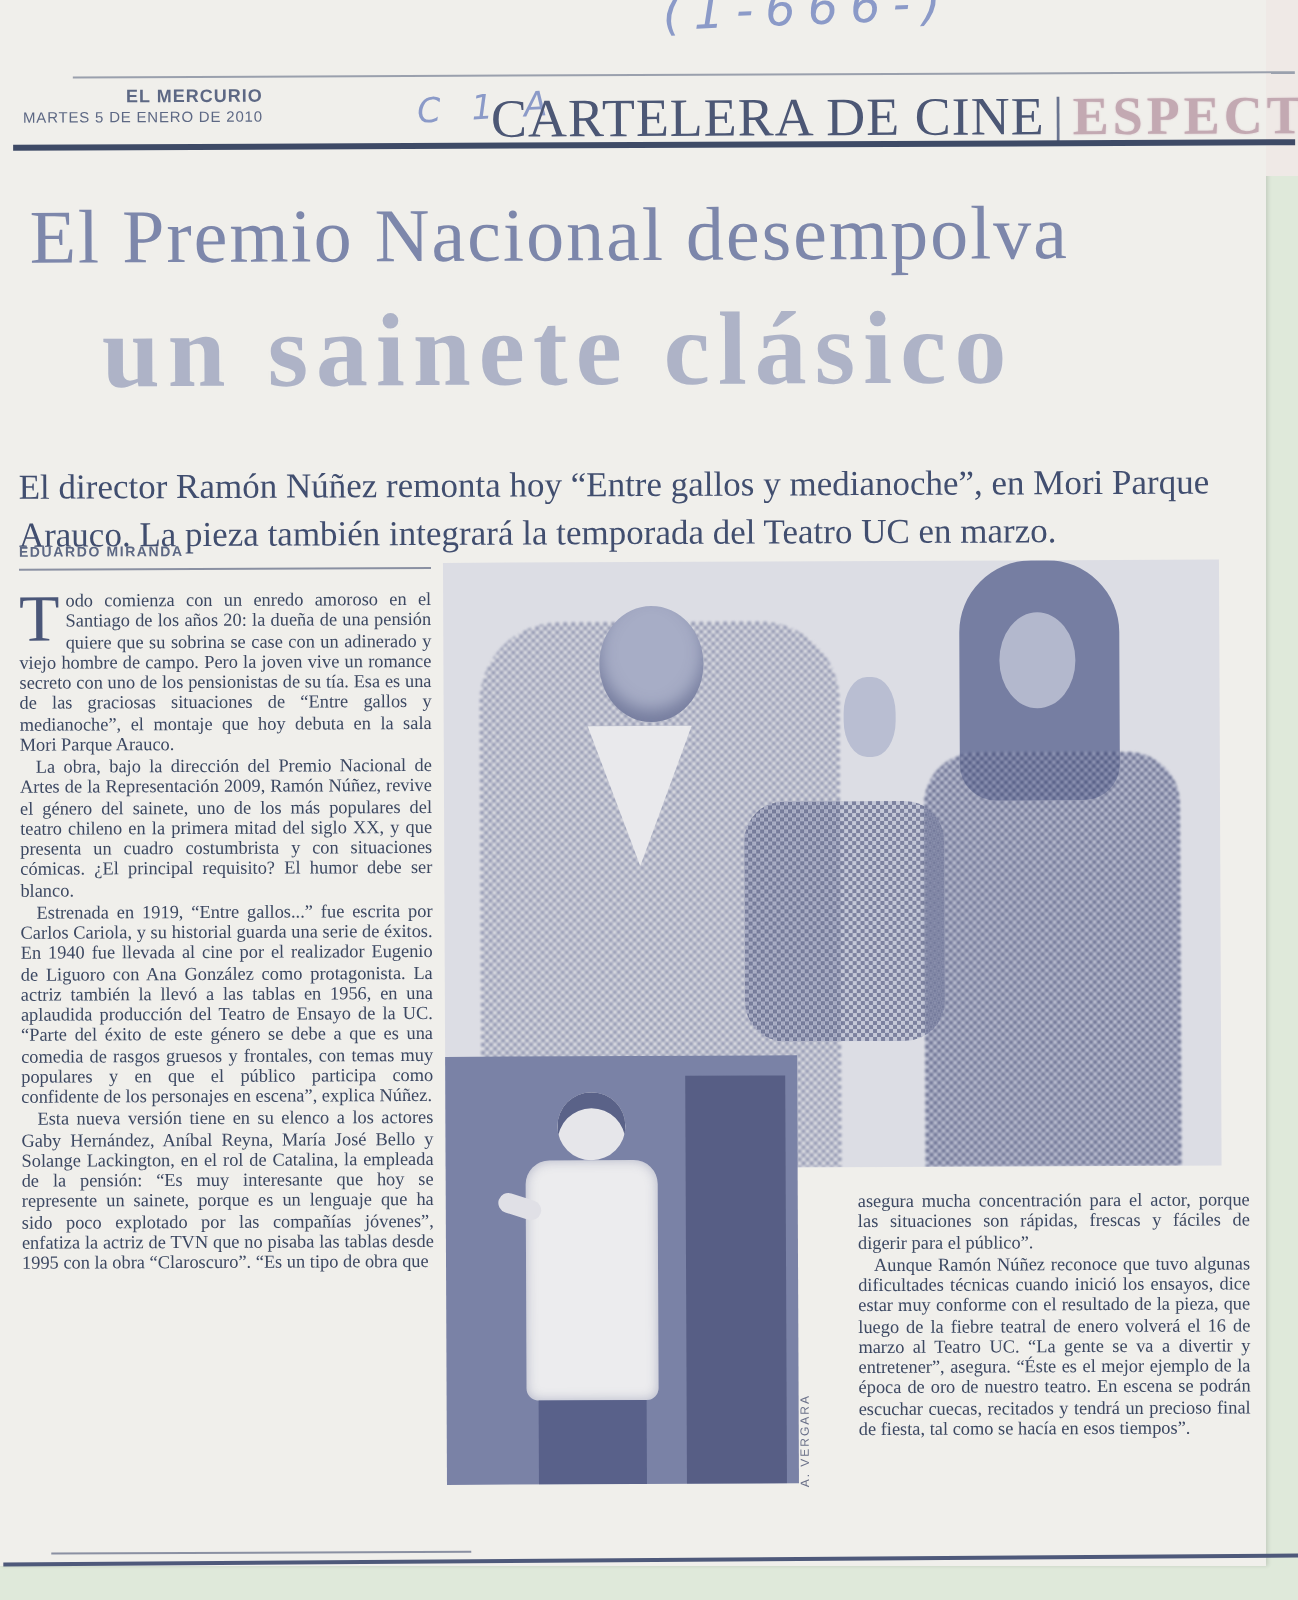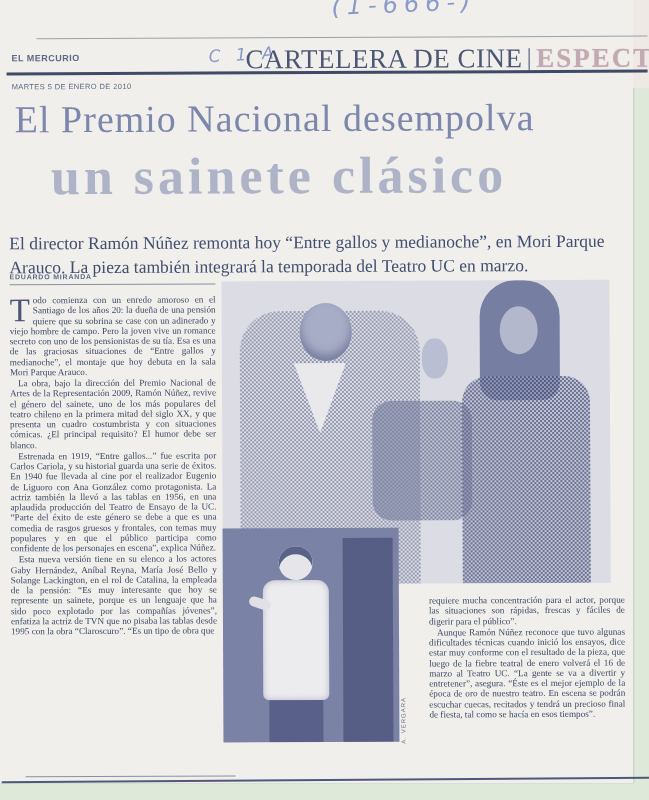--- a/index.html
+++ b/index.html
@@ -8,23 +8,23 @@
   .paper{position:absolute;left:0;top:0;width:633px;height:783px;background:#f0efeb;
          box-shadow:1px 0 2px rgba(0,0,0,.12);}
   .paper-top-right{position:absolute;left:633px;top:0;width:16px;height:88px;background:#efe9e6;}
   .tilt{position:absolute;left:0;top:0;width:649px;height:800px;transform:rotate(-0.25deg);}
 
   
   .hw{color:#8b9ac8;font-family:"DejaVu Sans",sans-serif;font-style:italic;}
   .hw-top{position:absolute;left:333px;top:-10px;width:170px;height:28px;overflow:hidden;
           font-size:24px;letter-spacing:6px;transform:rotate(-2deg);}
   .rule-thin-top{position:absolute;left:38px;top:37px;width:611px;height:1px;background:#9aa0ad;}
-  .masthead{position:absolute;left:13px;top:52px;color:#5d6884;font-family:"Liberation Sans",sans-serif;}
+  .masthead{position:absolute;left:13px;top:42px;color:#5d6884;font-family:"Liberation Sans",sans-serif;text-align:right;}
   .masthead .name{font-size:9px;font-weight:bold;letter-spacing:.5px;}
-  .masthead .date{font-size:7.5px;letter-spacing:.4px;margin-top:19px;}
+  .masthead .date{font-size:7.5px;letter-spacing:.4px;margin-top:1px;}
   .hw-code{position:absolute;left:210px;top:44px;font-size:17px;letter-spacing:5px;transform:rotate(-3deg);}
   .section-title{position:absolute;left:247px;top:44px;width:402px;white-space:nowrap;
                  font-size:27px;color:#4c5775;letter-spacing:.5px;}
   .section-title .sep{color:#6a7490;padding:0 4px;}
   .section-title .stamp{font-weight:bold;color:#c3a9b2;letter-spacing:2px;
                         text-shadow:0 0 1px #d8c4ca;}
   .rule-thick{position:absolute;left:8px;top:71px;width:641px;height:3px;background:#3e4a66;}
 
   
   .headline1{position:absolute;left:16px;top:96px;width:620px;font-size:38px;color:#7d87ab;
@@ -124,20 +124,20 @@
       <div style="position:absolute;left:40px;top:52px;width:66px;height:120px;border-radius:12px 12px 6px 6px;
                   background:#ececee;box-shadow:inset 0 0 6px rgba(90,98,140,.4);"></div>
       <div style="position:absolute;left:26px;top:70px;width:22px;height:10px;border-radius:6px;background:#e0e0e6;transform:rotate(18deg);"></div>
       <div style="position:absolute;left:46px;top:172px;width:54px;height:42px;background:#59618a;"></div>
       <div style="position:absolute;left:120px;top:10px;width:50px;height:204px;background:rgba(58,66,106,.55);"></div>
     </div>
     <div class="photo-credit">A. VERGARA</div>
 
 
     <div class="col col-right">
-      <p class="first">requiere mucha concentración para el actor, porque las situaciones son rápidas, frescas y fáciles de digerir para el público”.</p>
+      <p class="first">asegura mucha concentración para el actor, porque las situaciones son rápidas, frescas y fáciles de digerir para el público”.</p>
       <p>Aunque Ramón Núñez reconoce que tuvo algunas dificultades técnicas cuando inició los ensayos, dice estar muy conforme con el resultado de la pieza, que luego de la fiebre teatral de enero volverá el 16 de marzo al Teatro UC. “La gente se va a divertir y entretener”, asegura. “Éste es el mejor ejemplo de la época de oro de nuestro teatro. En escena se podrán escuchar cuecas, recitados y tendrá un precioso final de fiesta, tal como se hacía en esos tiempos”.</p>
     </div>
 
     <div class="rule-bottom2"></div>
     <div class="rule-bottom"></div>
   </div>
 </div>
 
 </body></html>

